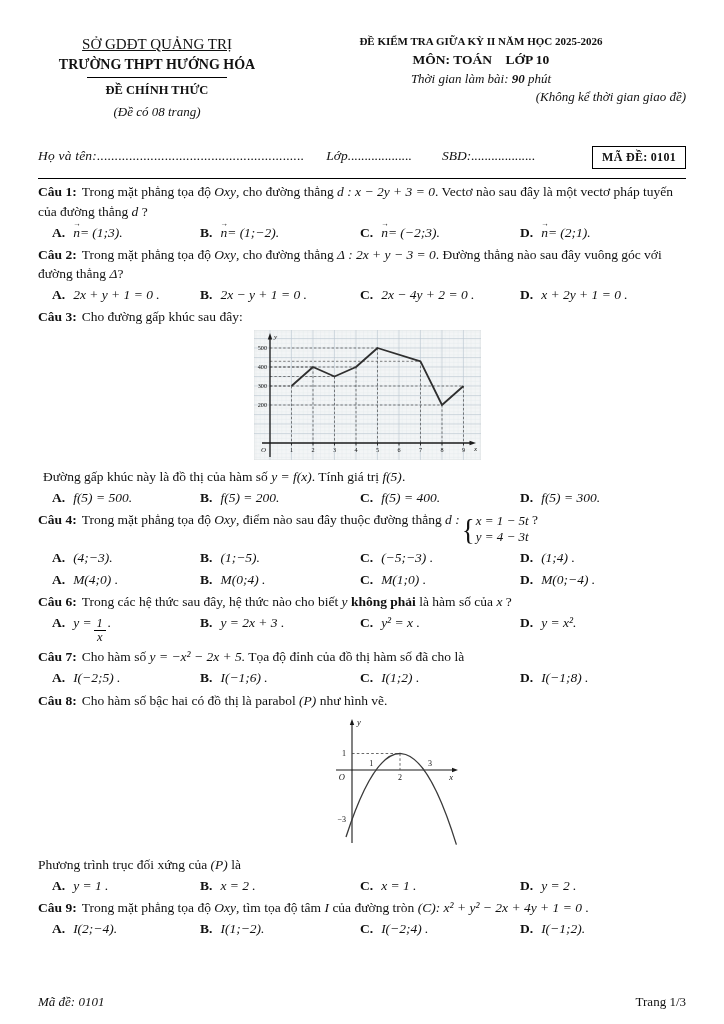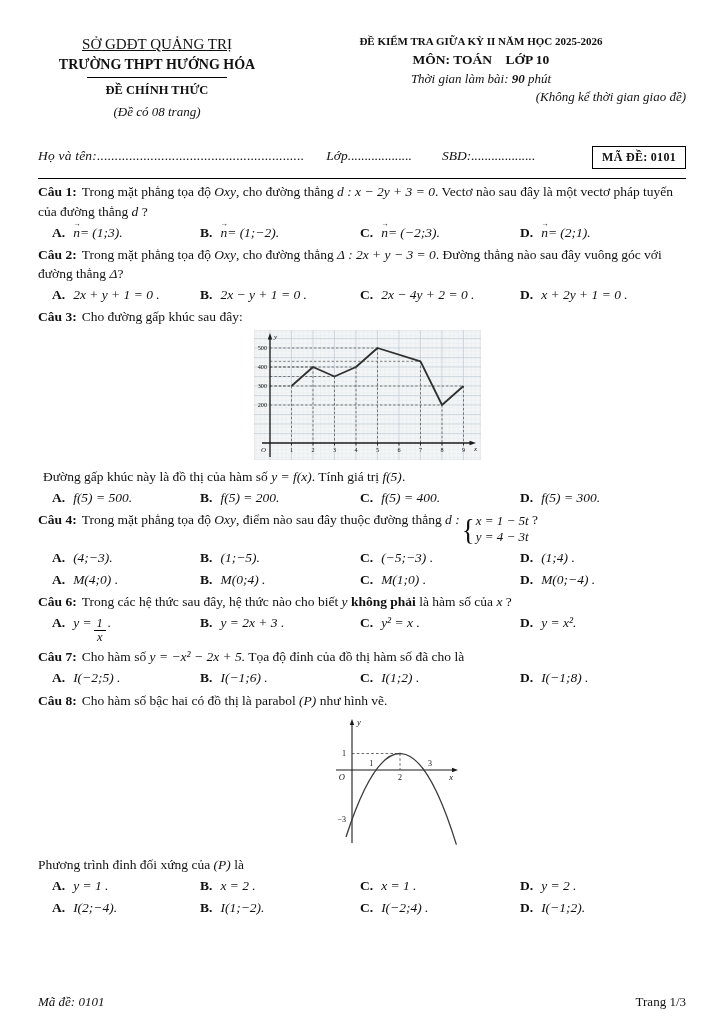--- a/index.html
+++ b/index.html
@@ -416,41 +416,42 @@
             <path d="M 46 124.03125 Q 101.19999999999999 -46.74374999999999 156.39999999999998 131.62124999999997" fill="none" stroke="#3a3a3a" stroke-width="1.3"></path>
             <text x="46" y="43.1" text-anchor="end" font-size="8" fill="#111">1</text>
             <text x="46" y="109.3" text-anchor="end" font-size="8" fill="#111">−3</text>
             <text x="71.2" y="53" text-anchor="middle" font-size="8" fill="#111">1</text>
             <text x="100" y="67" text-anchor="middle" font-size="8" fill="#111">2</text>
             <text x="130" y="53" text-anchor="middle" font-size="8" fill="#111">3</text>
             <text x="45" y="67" text-anchor="end" font-size="8.5" font-style="italic" fill="#111">O</text>
             <text x="57" y="12" font-size="8.5" font-style="italic" fill="#111">y</text>
             <text x="153" y="67" text-anchor="end" font-size="8.5" font-style="italic" fill="#111">x</text>
           </svg></div>
-        <p class="qline post-stem"><span>Phương trình đỉnh đối xứng của </span><span class="m">(P)</span><span> là</span></p>
+        <p class="qline post-stem"><span>Phương trình trục đối xứng của </span><span class="m">(P)</span><span> là</span></p>
         <div class="opts">
           <div class="opt">
             <span class="olabel">A.</span>
             <span class="m">y = 1 .</span>
           </div>
           <div class="opt">
             <span class="olabel">B.</span>
             <span class="m">x = 2 .</span>
           </div>
           <div class="opt">
             <span class="olabel">C.</span>
             <span class="m">x = 1 .</span>
           </div>
           <div class="opt">
             <span class="olabel">D.</span>
             <span class="m">y = 2 .</span>
           </div>
         </div>
       </div>
       <div class="q">
+        <p class="qline"><span class="qlabel">Câu 9:</span><span>Trong mặt phẳng tọa độ </span><span class="m">Oxy</span><span>, tìm tọa độ tâm </span><span class="m">I</span><span> của đường tròn </span><span class="m">(C): x² + y² − 2x + 4y + 1 = 0</span><span> .</span></p>
         <div class="opts">
           <div class="opt">
             <span class="olabel">A.</span>
             <span class="m">I(2;−4).</span>
           </div>
           <div class="opt">
             <span class="olabel">B.</span>
             <span class="m">I(1;−2).</span>
           </div>
           <div class="opt">

